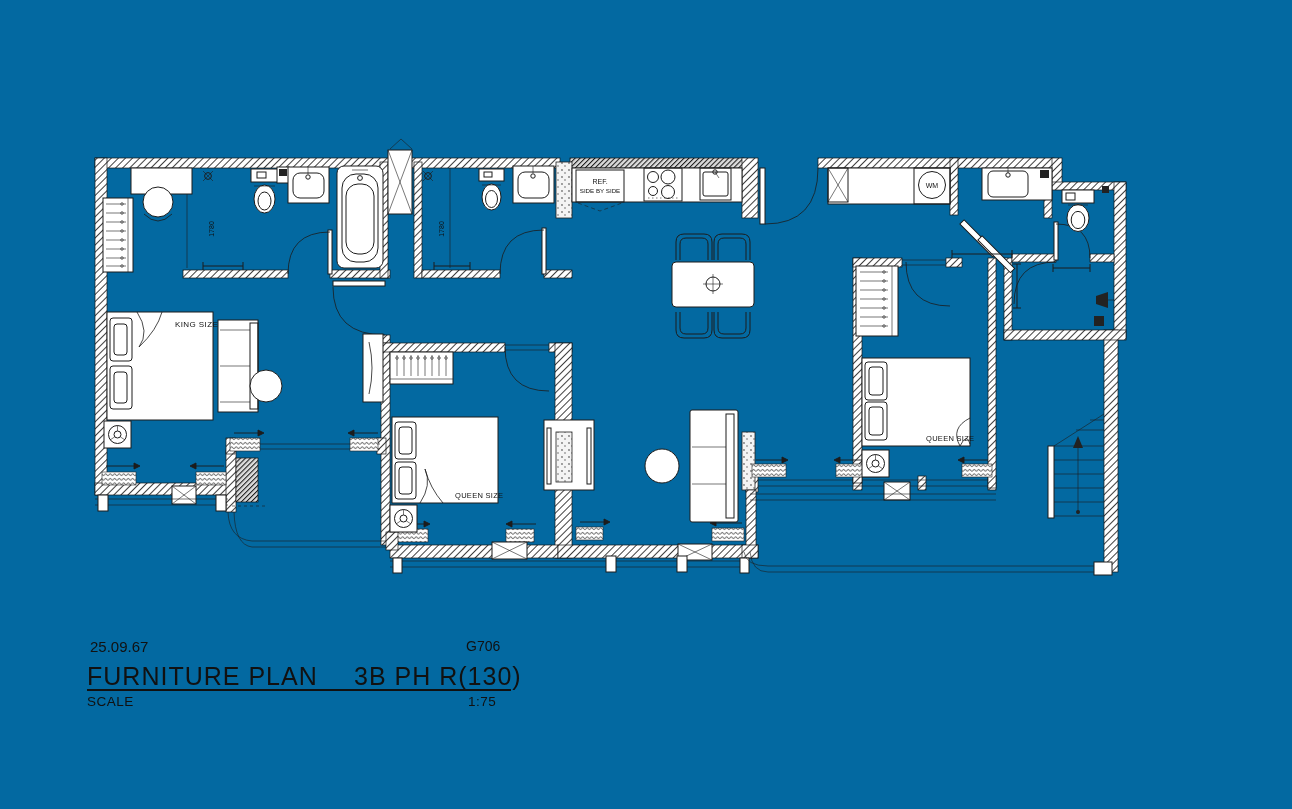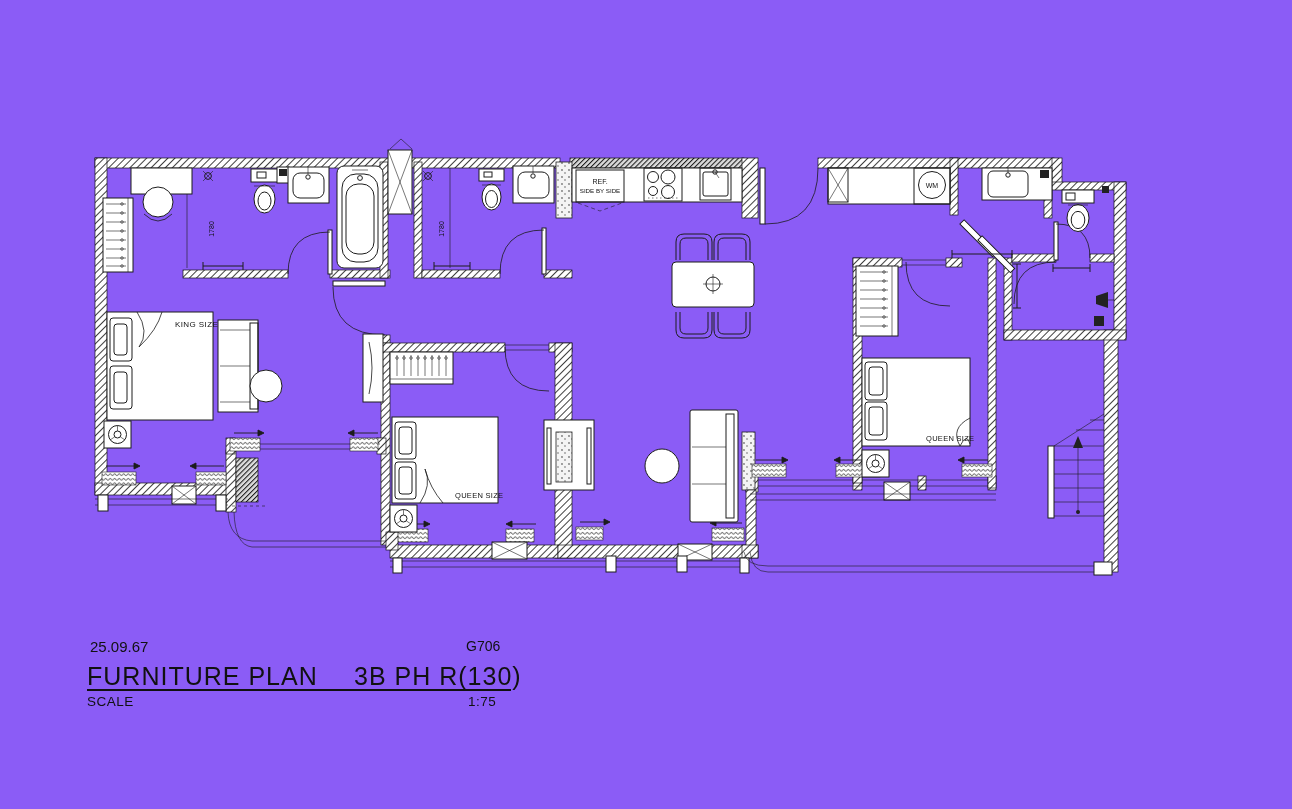--- a/index.html
+++ b/index.html
@@ -1,16 +1,16 @@
 <!DOCTYPE html>
 <html><head>
 <meta charset="utf-8">
 <style>
   html,body{margin:0;padding:0;background:#ffffff;font-family:"Liberation Sans",sans-serif;}
-  #stage{position:relative;width:1292px;height:809px;background:#8b5cf6;overflow:hidden;}
+  #stage{position:relative;width:1292px;height:809px;background:#0369a1;overflow:hidden;}
   svg{display:block;}
   .w{fill:url(#hatch);stroke:#161616;stroke-width:.7;}
   .wd{fill:url(#hatchD);stroke:#111;stroke-width:.7;}
   .spk{fill:url(#spk);stroke:#222;stroke-width:.8;}
   .f{fill:#ffffff;stroke:#1c1c1c;stroke-width:1;}
   .fn{fill:none;stroke:#1c1c1c;stroke-width:1;}
   .tn{fill:none;stroke:#1c1c1c;stroke-width:.6;}
   .dk{fill:#222;stroke:none;}
   .coil{fill:url(#coil);stroke:#222;stroke-width:.6;}
   .arc{fill:none;stroke:#1c1c1c;stroke-width:.8;}

